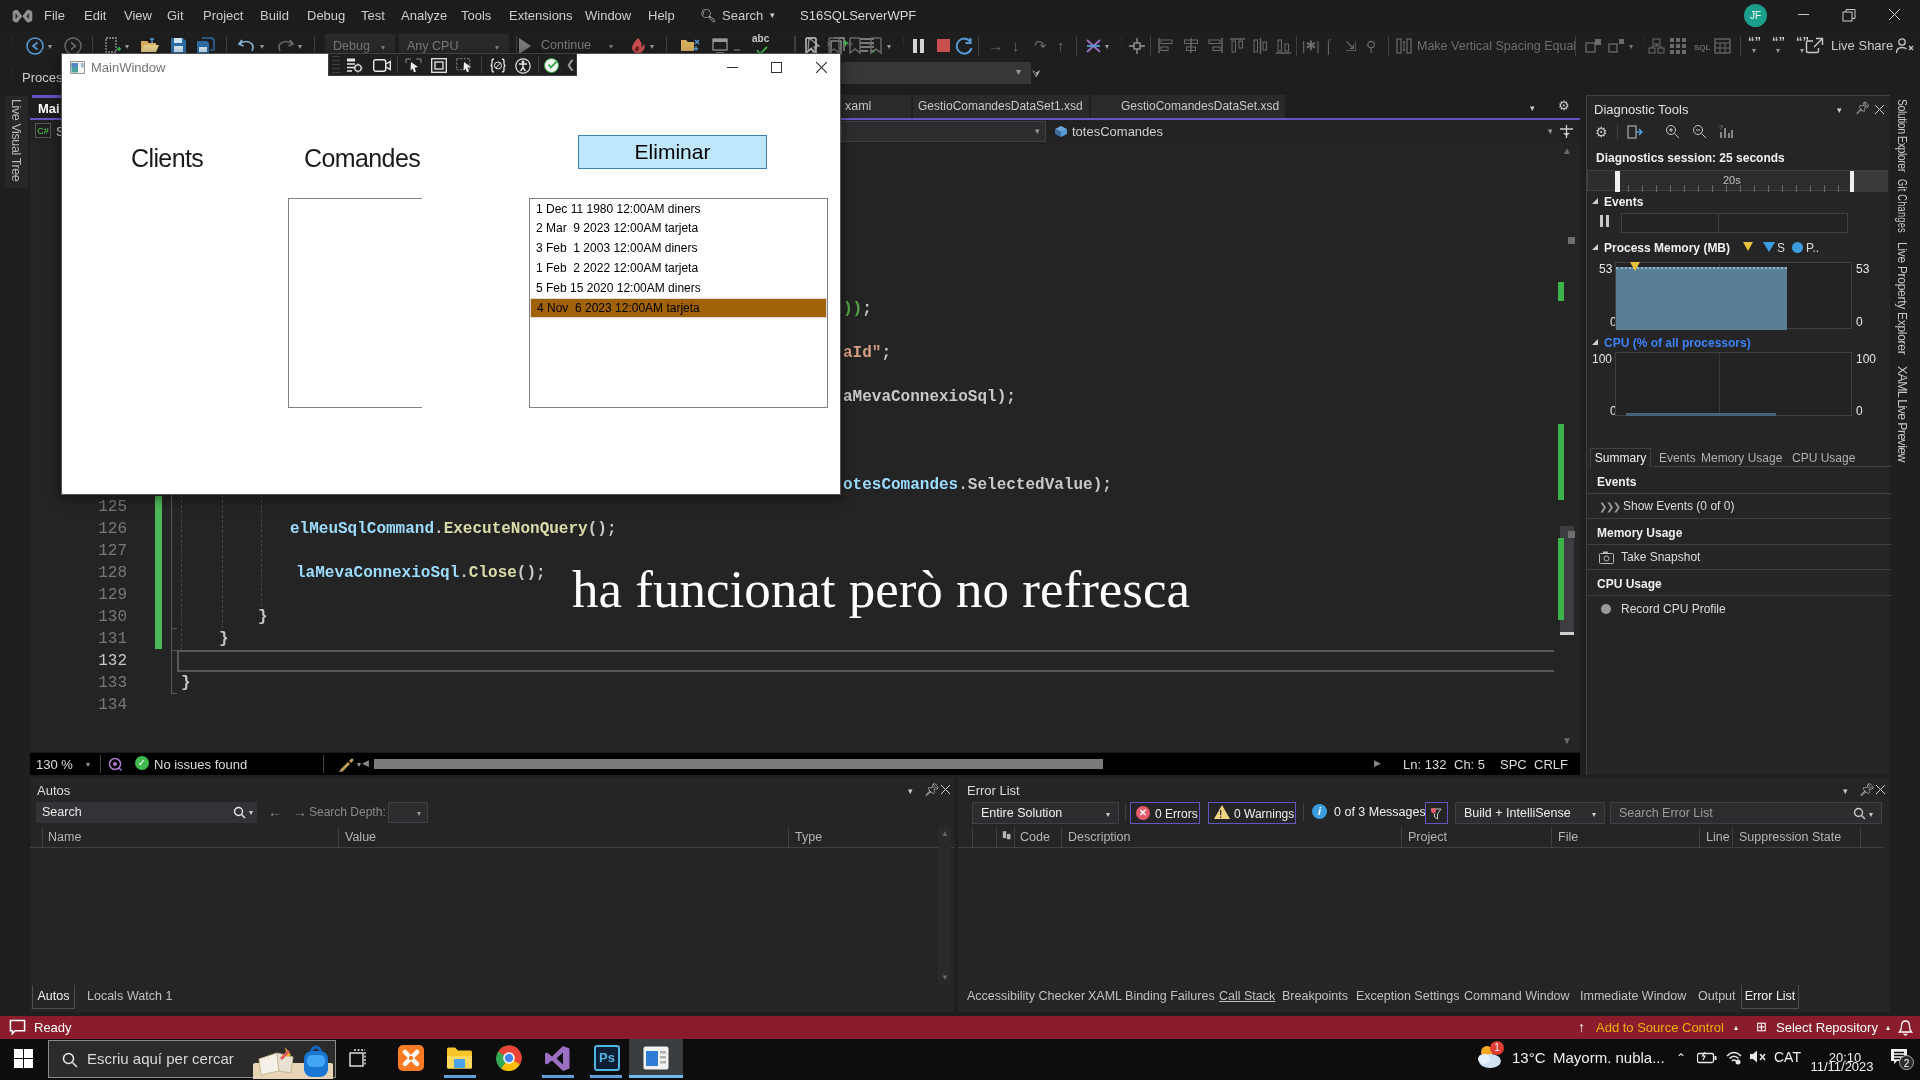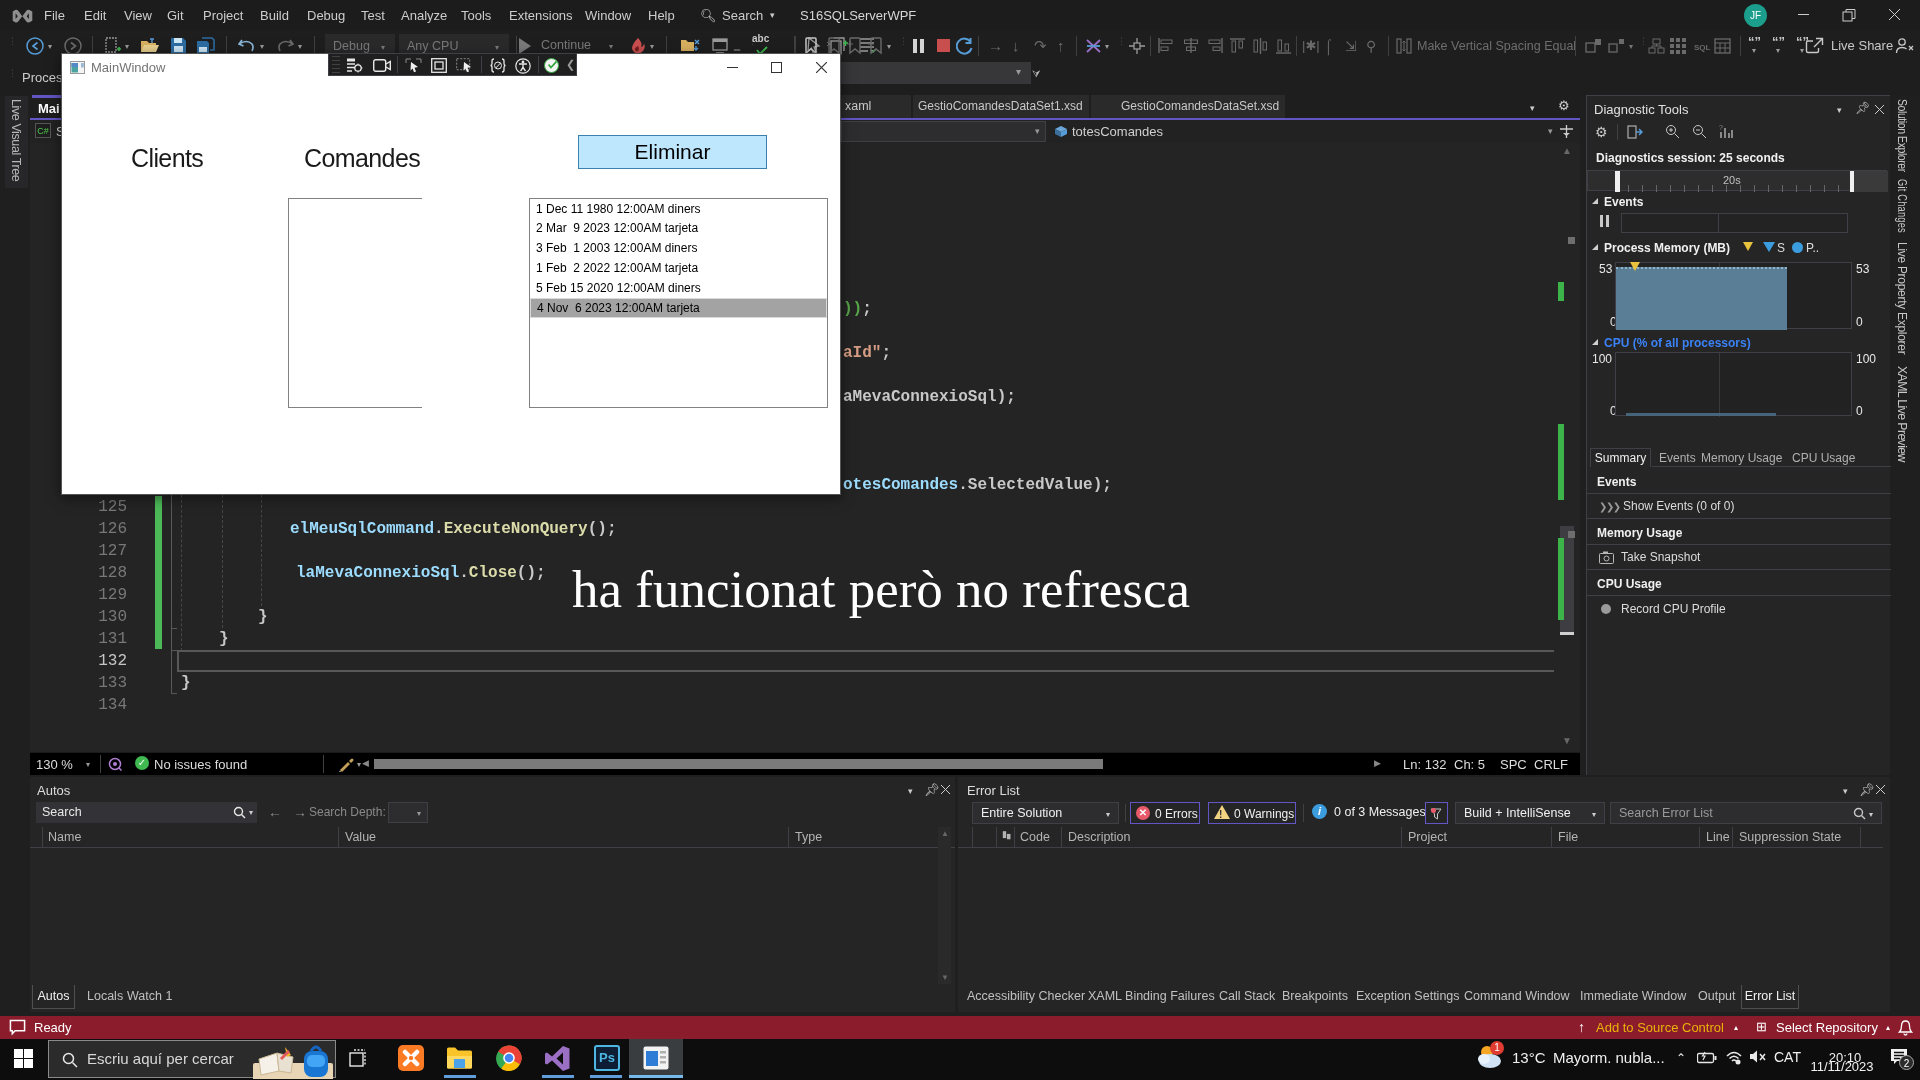--- a/index.html
+++ b/index.html
@@ -597,21 +597,21 @@
     <div class="abs" style="left:103px;top:0;width:1px;height:21px;background:#3f3f46;"></div>
     <div class="abs" style="left:443px;top:0;width:1px;height:21px;background:#3f3f46;"></div>
     <div class="abs" style="left:593px;top:0;width:1px;height:21px;background:#3f3f46;"></div>
     <div class="abs" style="left:741px;top:0;width:1px;height:21px;background:#3f3f46;"></div>
     <div class="abs" style="left:774px;top:0;width:1px;height:21px;background:#3f3f46;"></div>
     <div class="abs" style="left:902px;top:0;width:1px;height:21px;background:#3f3f46;"></div>
   </div>
 
   <div class="abs" style="left:9px;top:212px;color:#c0c0c0;">Accessibility Checker</div>
   <div class="abs" style="left:130px;top:212px;color:#c0c0c0;">XAML Binding Failures</div>
-  <div class="abs" style="left:261px;top:212px;color:#c0c0c0;">Call Stack</div>
+  <div class="abs" style="left:261px;top:212px;color:#c0c0c0;text-decoration:underline;">Call Stack</div>
   <div class="abs" style="left:324px;top:212px;color:#c0c0c0;">Breakpoints</div>
   <div class="abs" style="left:398px;top:212px;color:#c0c0c0;">Exception Settings</div>
   <div class="abs" style="left:506px;top:212px;color:#c0c0c0;">Command Window</div>
   <div class="abs" style="left:622px;top:212px;color:#c0c0c0;">Immediate Window</div>
   <div class="abs" style="left:740px;top:212px;color:#c0c0c0;">Output</div>
   <div class="abs" style="left:783px;top:208px;width:58px;height:24px;border:1px solid #4f4f4f;border-top:none;background:#252526;color:#f0f0f0;text-align:center;padding-top:4px;">Error List</div>
 </div>
 
 <div class="abs" id="statusbar" style="left:0;top:1016px;width:1920px;height:23px;background:#8a1c2c;">
   <svg class="abs" style="left:9px;top:3px" width="17" height="17" viewBox="0 0 18 18">
@@ -764,21 +764,21 @@
 
 
   <div class="abs" style="left:226px;top:144px;width:134px;height:210px;border-left:1px solid #828282;border-top:1px solid #828282;border-bottom:1px solid #828282;background:#fff;"></div>
 
   <div class="abs" style="left:467px;top:144px;width:299px;height:210px;border:1px solid #828282;background:#fff;color:#000;font-size:12px;">
     <div style="padding:3px 6px 1px;height:20px">1 Dec 11 1980 12:00AM diners</div>
     <div style="padding:2px 6px;height:20px">2 Mar&nbsp;&nbsp;9 2023 12:00AM tarjeta</div>
     <div style="padding:2px 6px;height:20px">3 Feb&nbsp;&nbsp;1 2003 12:00AM diners</div>
     <div style="padding:2px 6px;height:20px">1 Feb&nbsp;&nbsp;2 2022 12:00AM tarjeta</div>
     <div style="padding:2px 6px;height:20px">5 Feb 15 2020 12:00AM diners</div>
-    <div style="padding:2px 6px;height:20px;background:#a3a3a3;border:1px solid #dadada;margin:-1px 0 0 0;">4 Nov&nbsp;&nbsp;6 2023 12:00AM tarjeta</div>
+    <div style="padding:2px 6px;height:20px;background:#a16207;border:1px solid #dadada;margin:-1px 0 0 0;">4 Nov&nbsp;&nbsp;6 2023 12:00AM tarjeta</div>
   </div>
 </div>
 
 <div class="abs" id="dbgtoolbar" style="left:328px;top:53px;width:249px;height:23px;background:#1f1f20;border:1px solid #3f3f46;">
   <div class="abs" style="left:3px;top:2px;width:8px;height:17px;background:repeating-linear-gradient(to bottom,#4a4a4a 0,#4a4a4a 1.5px,transparent 1.5px,transparent 4px);opacity:.8"></div>
 
   <svg class="abs" style="left:17px;top:4px" width="17" height="15" viewBox="0 0 17 15">
         <rect x="1" y="0.5" width="8" height="3" fill="#e8e8e8"></rect>
         <path d="M1 6 H9 M1 9.5 H9 M1 13 H6" stroke="#e8e8e8" stroke-width="1.3"></path>
         <circle cx="12" cy="10" r="3.2" fill="none" stroke="#e8e8e8" stroke-width="1.3"></circle>

